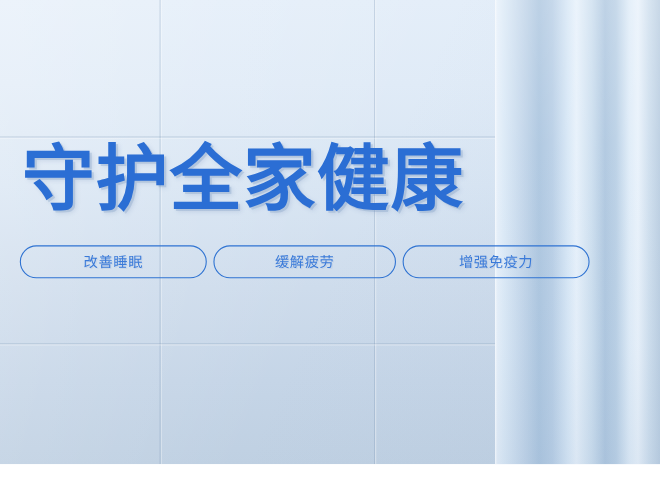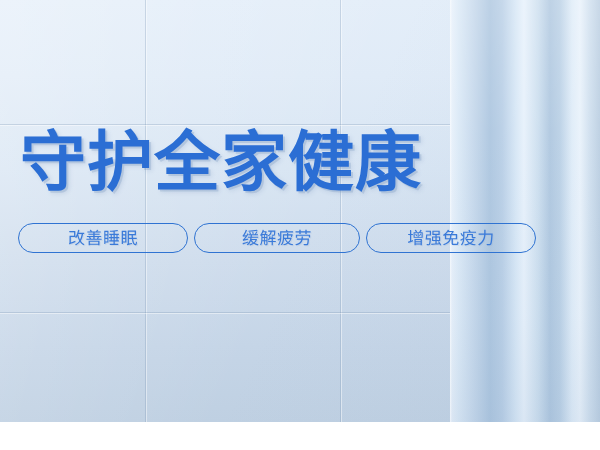--- a/index.html
+++ b/index.html
@@ -146,21 +146,21 @@
   .pill {
     height: 30px;
     box-sizing: border-box;
     display: flex;
     align-items: center;
     justify-content: center;
     padding: 0 14px;
     border: 1.6px solid #2f73d2;
     border-radius: 16px;
     color: #3a7ad9;
-    font-size: 17px;
+    font-size: 13px;
     line-height: 1;
     font-weight: 400;
     letter-spacing: 0.5px;
     white-space: nowrap;
     background: transparent;
     text-shadow: 1px 1px 0 rgba(150,175,205,0.22);
   }
   .pill.p1 { width: 170px; }
   .pill.p2 { width: 170px; }
   .pill.p3 { width: 166px; }

